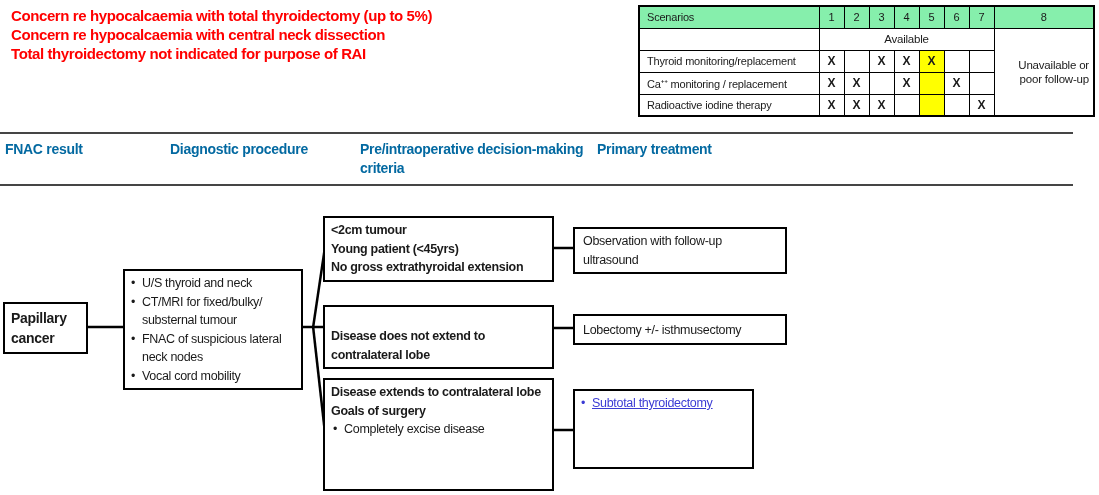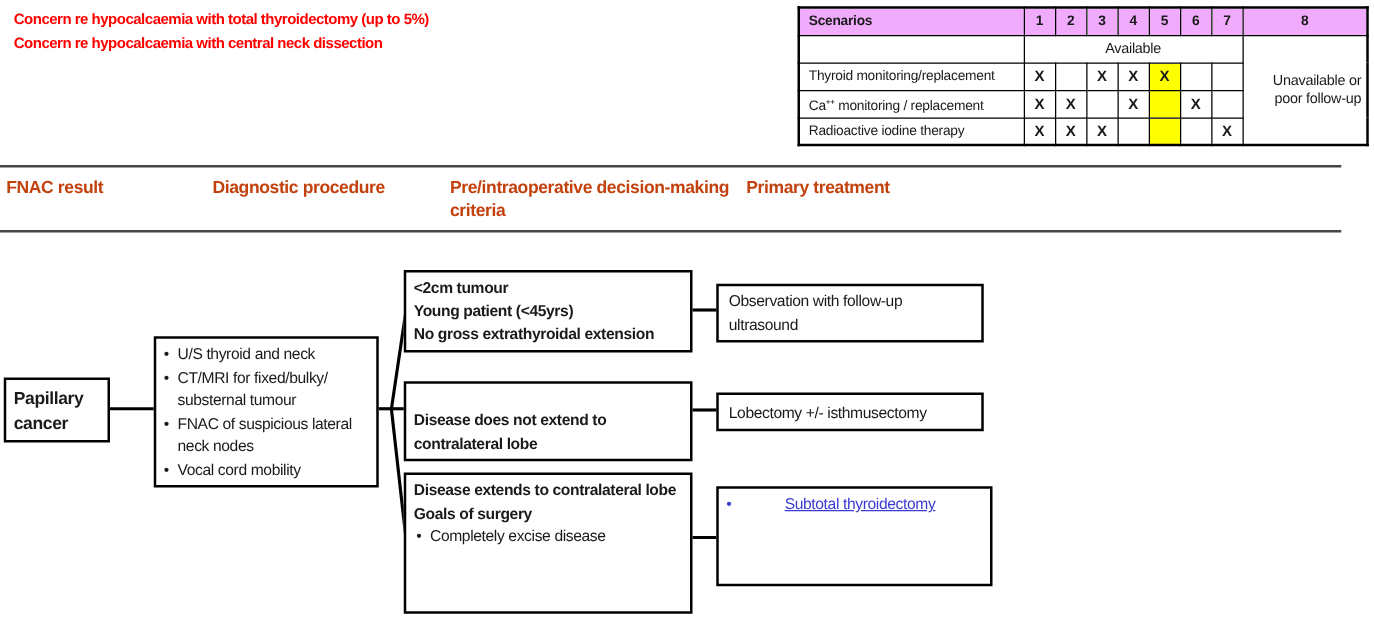--- a/index.html
+++ b/index.html
@@ -8,50 +8,50 @@
     font-family: "Liberation Sans", sans-serif;
     width: 1099px; height: 495px;
     position: relative; overflow: hidden;
     color: #1a1a1a;
   }
   #canvas { position: absolute; top: 0; left: 0; width: 1099px; height: 495px; }
 
   
   .red-notes {
     position: absolute; left: 11px; top: 6px;
-    color: #ff0000; font-weight: bold; font-size: 12px;
+    color: #ff0000; font-weight: bold; font-size: 15px;
     line-height: 19px; letter-spacing: -0.4px;
   }
 
   
   table.scenarios {
     position: absolute; left: 638px; top: 5px;
     border-collapse: collapse; table-layout: fixed;
     font-size: 11px; letter-spacing: -0.2px;
     border: 2px solid #000;
   }
   table.scenarios td, table.scenarios th {
     border: 1px solid #000; height: 22px; overflow: hidden;
   }
-  table.scenarios th { background: #f0abfc; font-weight: bold; }
+  table.scenarios th { background: #86efac; font-weight: normal; }
   th.lblcol, td.lblcol { width: 180px; text-align: left; padding-left: 7px; white-space: nowrap; }
   th.numcol, td.numcol { width: 25px; text-align: center; }
   th.col8, td.col8 { width: 100px; text-align: center; }
   td.xcell { font-weight: bold; font-size: 12px; text-align: center; }
   td.hl { background: #ffff00; }
   td.avail { text-align: center; font-size: 11.5px; }
   td.unavail { text-align: right; font-size: 11.5px; line-height: 14px; padding: 0 4px; }
 
   
   .hrule { position: absolute; left: 0; width: 1073px; height: 2px; background: #454545; }
   .hrule.top { top: 132px; }
   .hrule.bottom { top: 184px; }
   .colhead {
     position: absolute; top: 140px; font-weight: bold; font-size: 14px;
-    line-height: 19px; letter-spacing: -0.3px; color: #c2410c;
+    line-height: 19px; letter-spacing: -0.3px; color: #0369a1;
   }
   .colhead.c1 { left: 5px; }
   .colhead.c2 { left: 135px; margin-left: 35px; }
   .colhead.c3 { left: 360px; width: 240px; }
   .colhead.c4 { left: 597px; }
 
   
   svg.connectors { position: absolute; top: 0; left: 0; z-index: 1; }
   svg.connectors line { stroke: #000; stroke-width: 2.5; }
 
@@ -69,39 +69,40 @@
     left: 123px; top: 269px; width: 180px; min-height: 117px;
     border: 2px solid #000; padding: 3px 8px 3px 4px;
   }
   .dbox { left: 323px; width: 231px; border: 2.5px solid #000; padding: 3px 6px; font-weight: bold; }
   .dbox1 { top: 216px; min-height: 61px; }
   .dbox2 { top: 305px; min-height: 46px; padding-top: 20px; }
   .dbox3 { top: 378px; min-height: 113px; }
   .tbox { left: 573px; border: 2px solid #000; padding: 3px 8px; font-weight: normal; }
   .tbox1 { top: 227px; width: 214px; min-height: 42px; }
   .tbox2 { top: 314px; width: 214px; min-height: 30px; padding-top: 5px; }
-  .tbox3 { top: 389px; width: 221px; min-height: 80px; padding-left: 4px; text-align: center; }
+  .tbox3 { top: 389px; width: 181px; min-height: 80px; padding-left: 4px; }
 
   
   .bullet { position: relative; padding-left: 13px; }
   .bullet::before { content: "\2022"; position: absolute; left: 2px; }
   .dbox3 .bullet { font-weight: normal; }
   .link-bullet::before { color: #3b3bd4; }
   .link {
     color: #3b3bd4; text-decoration: underline; cursor: pointer;
   }
 </style>
 </head>
 <body>
 
 <div id="canvas">
 
   <div class="red-notes">
     <div>Concern re hypocalcaemia with total thyroidectomy (up to 5%)</div>
     <div>Concern re hypocalcaemia with central neck dissection</div>
+    <div>Total thyroidectomy not indicated for purpose of RAI</div>
   </div>
 
   <table class="scenarios">
     <tbody>
         <tr>
       <th class="lblcol">Scenarios</th>
       <th class="numcol">1</th>
       <th class="numcol">2</th>
       <th class="numcol">3</th>
       <th class="numcol">4</th>

